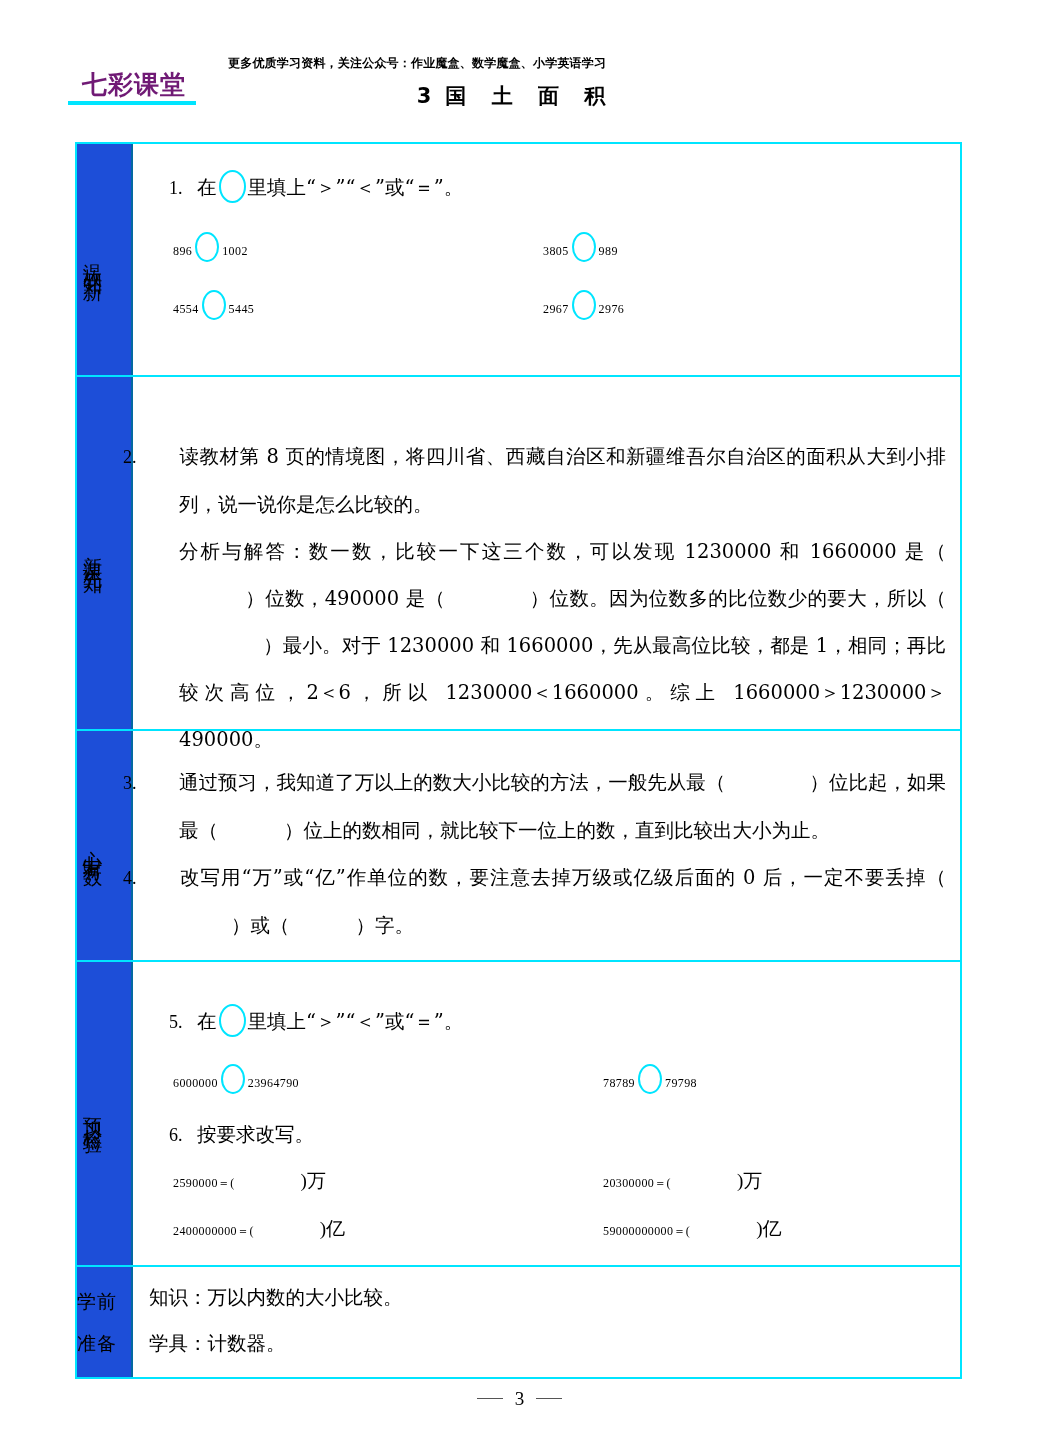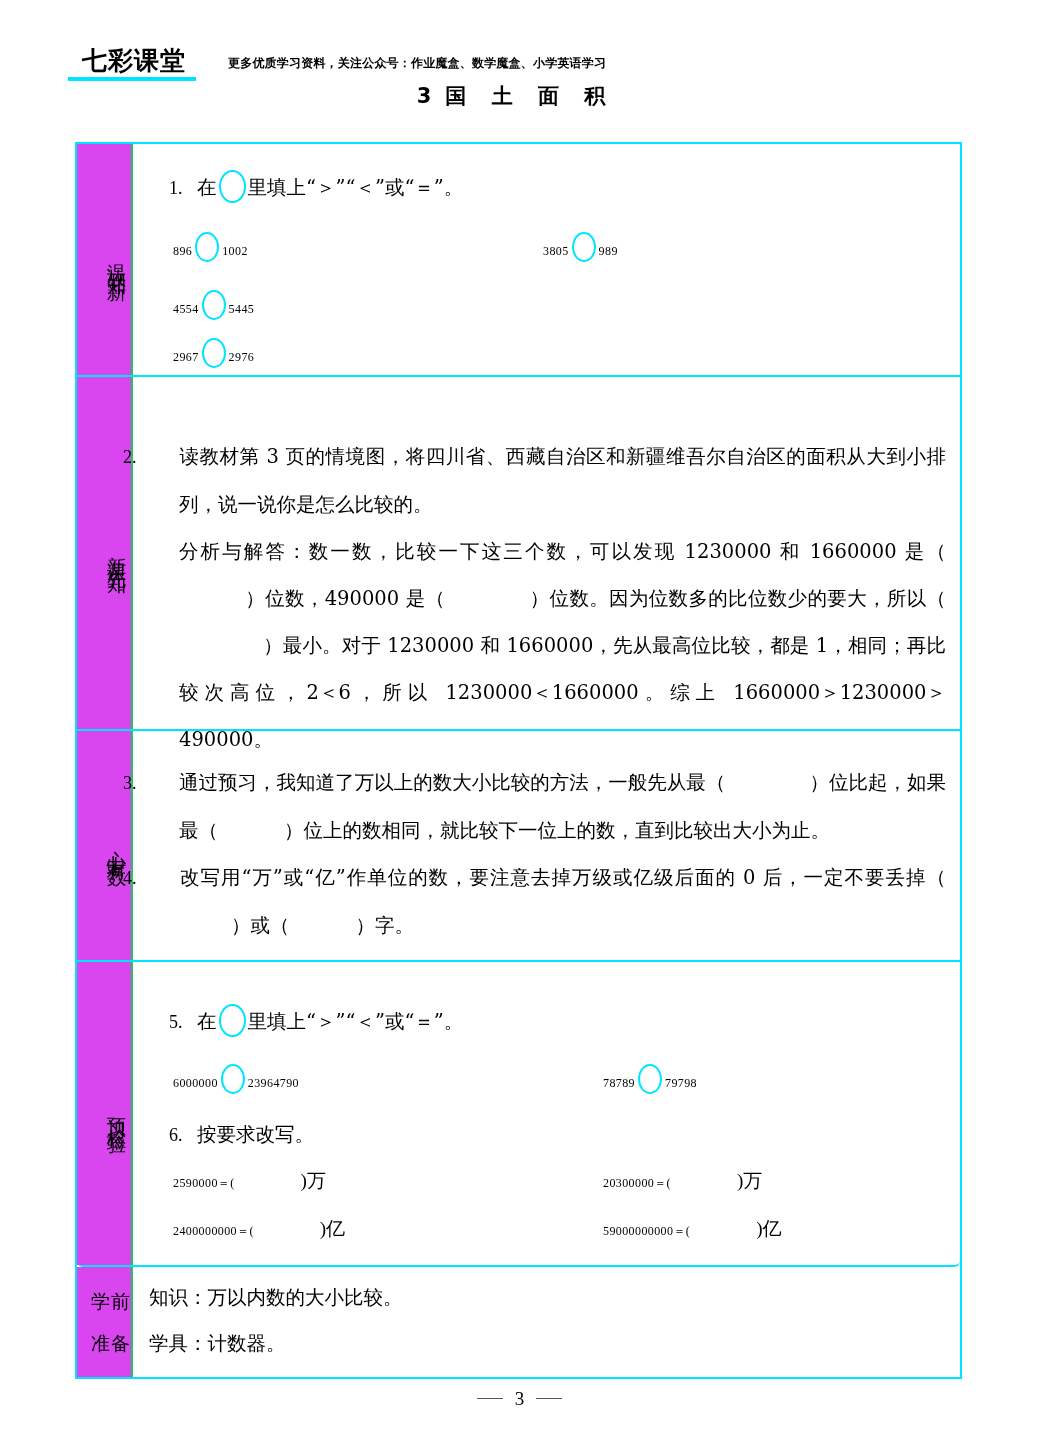--- a/index.html
+++ b/index.html
@@ -28,22 +28,23 @@
     left: 68px; top: 46px;
     width: 132px;
     text-align: center;
   }
   #logo-text {
     font-family: "DejaVu Sans", sans-serif;
     font-weight: bold;
     font-size: 25px;
     letter-spacing: 1px;
     line-height: 30px;
-    color: #000000;
+    color: #701a75;
     white-space: nowrap;
+    margin-top: 24px;
   }
   #logo-underline {
     margin-top: 1px;
     height: 4px;
     background: #00e5ff;
     width: 128px;
   }
   #promo-line {
     position: absolute;
     left: 228px; top: 55px;
@@ -78,26 +79,26 @@
   .row {
     display: flex;
     border-bottom: 2px solid #00e5ff;
     box-sizing: border-box;
   }
   .row:last-child { border-bottom: none; }
 
   .label-cell {
     width: 56px;
     flex: 0 0 56px;
-    background: #d946ef;
-    border-right: 2px solid #22c55e;
+    background: #1d4ed8;
+    border-right: 2px solid #0369a1;
     box-sizing: border-box;
     display: flex;
     align-items: center;
-    justify-content: flex-end;
+    justify-content: flex-start;
   }
   .vlabel {
     writing-mode: vertical-rl;
     text-orientation: upright;
     font-size: 19.5px;
     line-height: 30px;
     letter-spacing: 6px;
     font-family: "DejaVu Serif", serif;
   }
   .hlabel {
@@ -110,21 +111,21 @@
   .body-cell {
     flex: 1 1 auto;
     box-sizing: border-box;
     padding: 18px 14px 18px 18px;
   }
 
   
   #row-1 { height: 233px; }
   #row-2 { height: 354px; }
   #row-3 { height: 231px; }
-  #row-4 { height: 305px; border-radius: 6px; }
+  #row-4 { height: 305px; }
   #row-5 { height: 110px; }
 
   
   .q {
     font-size: 19.5px;
     line-height: 47px;
     font-family: "DejaVu Serif", serif;
     white-space: nowrap;
   }
   .qnum {
@@ -240,40 +241,40 @@
 
       <div class="cmp-row" style="margin-top:12px;">
         <div class="cmp-col">
           <span class="mono-num">896</span><span class="circ-sm"></span><span class="mono-num">1002</span>
         </div>
         <div class="cmp-col">
           <span class="mono-num">3805</span><span class="circ-sm"></span><span class="mono-num">989</span>
         </div>
       </div>
 
-      <div class="cmp-row" style="margin-top:10px;flex-direction:column;">
+      <div class="cmp-row" style="margin-top:10px;">
         <div class="cmp-col">
           <span class="mono-num">4554</span><span class="circ-sm"></span><span class="mono-num">5445</span>
         </div>
         <div class="cmp-col">
           <span class="mono-num">2967</span><span class="circ-sm"></span><span class="mono-num">2976</span>
         </div>
       </div>
 
     </div>
   </div>
 
   <div class="row" id="row-2">
     <div class="label-cell">
       <div class="vlabel">新课先知</div>
     </div>
     <div class="body-cell" style="padding-top:56px;">
 
       <div class="para" style="text-indent:-28px;padding-left:28px;">
-        <span class="qnum">2.</span><span>读教材第 3 页的情境图，将四川省、西藏自治区和新疆维吾尔自治区的面积从大到小排列，说一说你是怎么比较的。</span>
+        <span class="qnum">2.</span><span>读教材第 8 页的情境图，将四川省、西藏自治区和新疆维吾尔自治区的面积从大到小排列，说一说你是怎么比较的。</span>
       </div>
 
       <div class="para" style="padding-left:28px;">
         <span>分析与解答：</span><span>数一数，比较一下这三个数，可以发现 1230000 和 1660000 是（</span><span class="sp-m"></span><span>）位数，490000 是（</span><span class="sp-l"></span><span>）位数。因为位数多的比位数少的要大，所以（</span><span class="sp-l"></span><span>）最小。对于 1230000 和 1660000，先从最高位比较，都是 1，相同；再比较次高位，2＜6，所以 1230000＜1660000。综上 1660000＞1230000＞490000。</span>
       </div>
 
     </div>
   </div>
 
   <div class="row" id="row-3">

